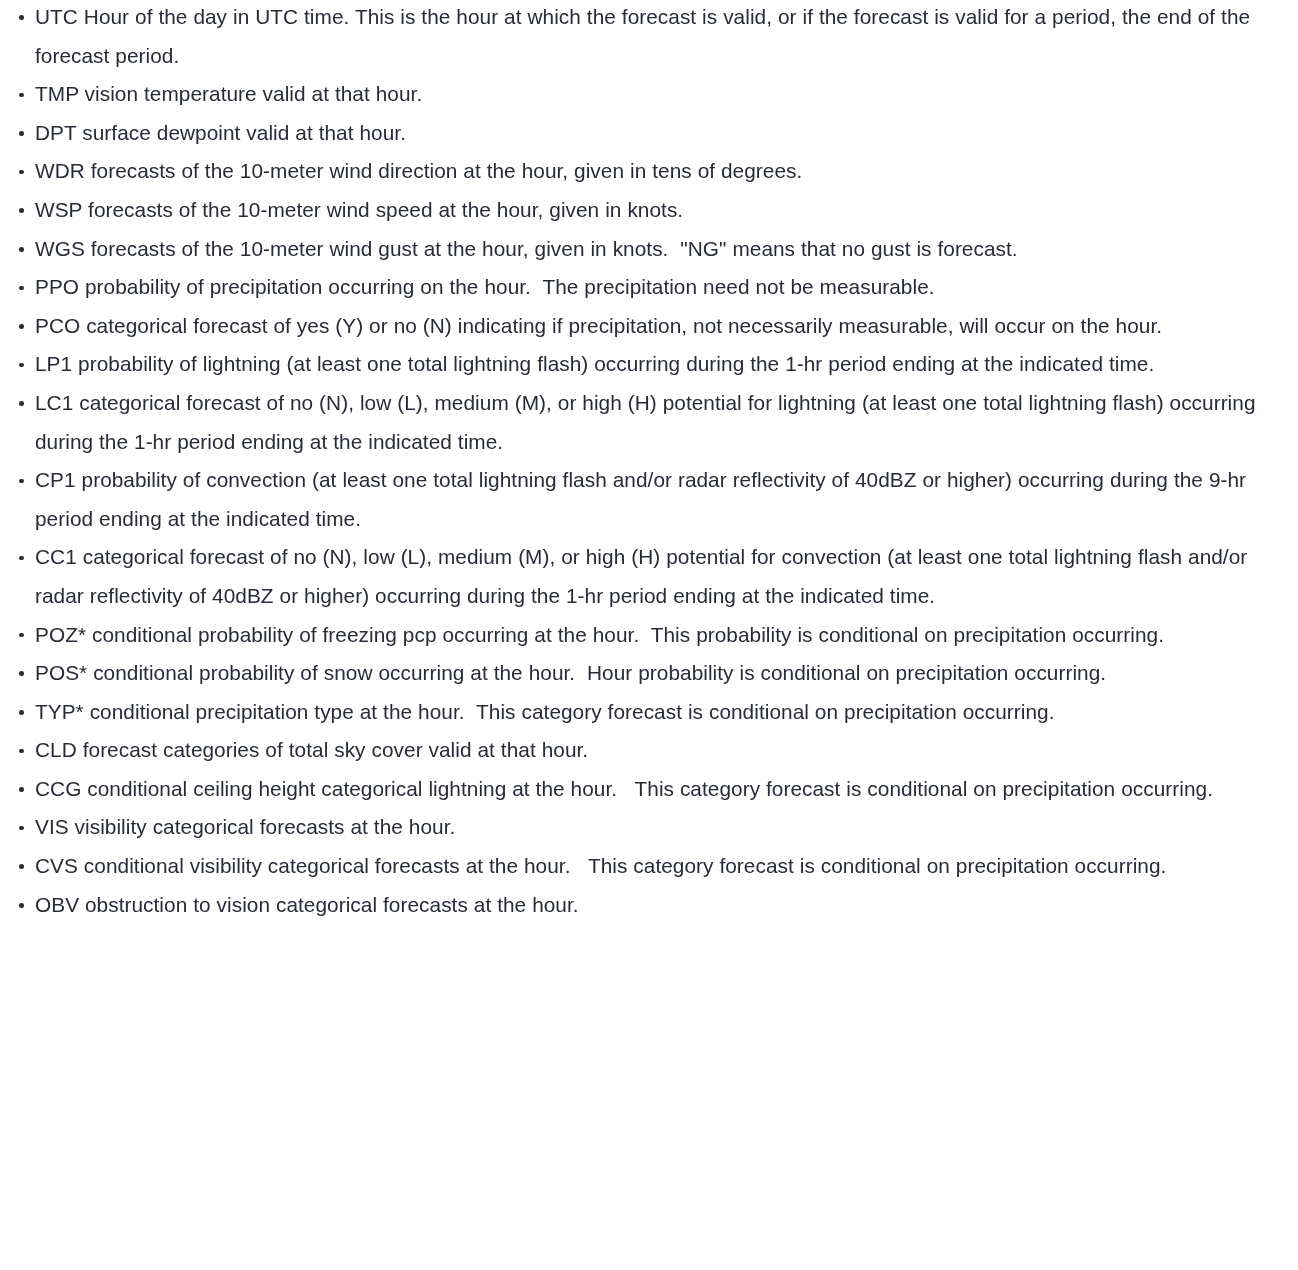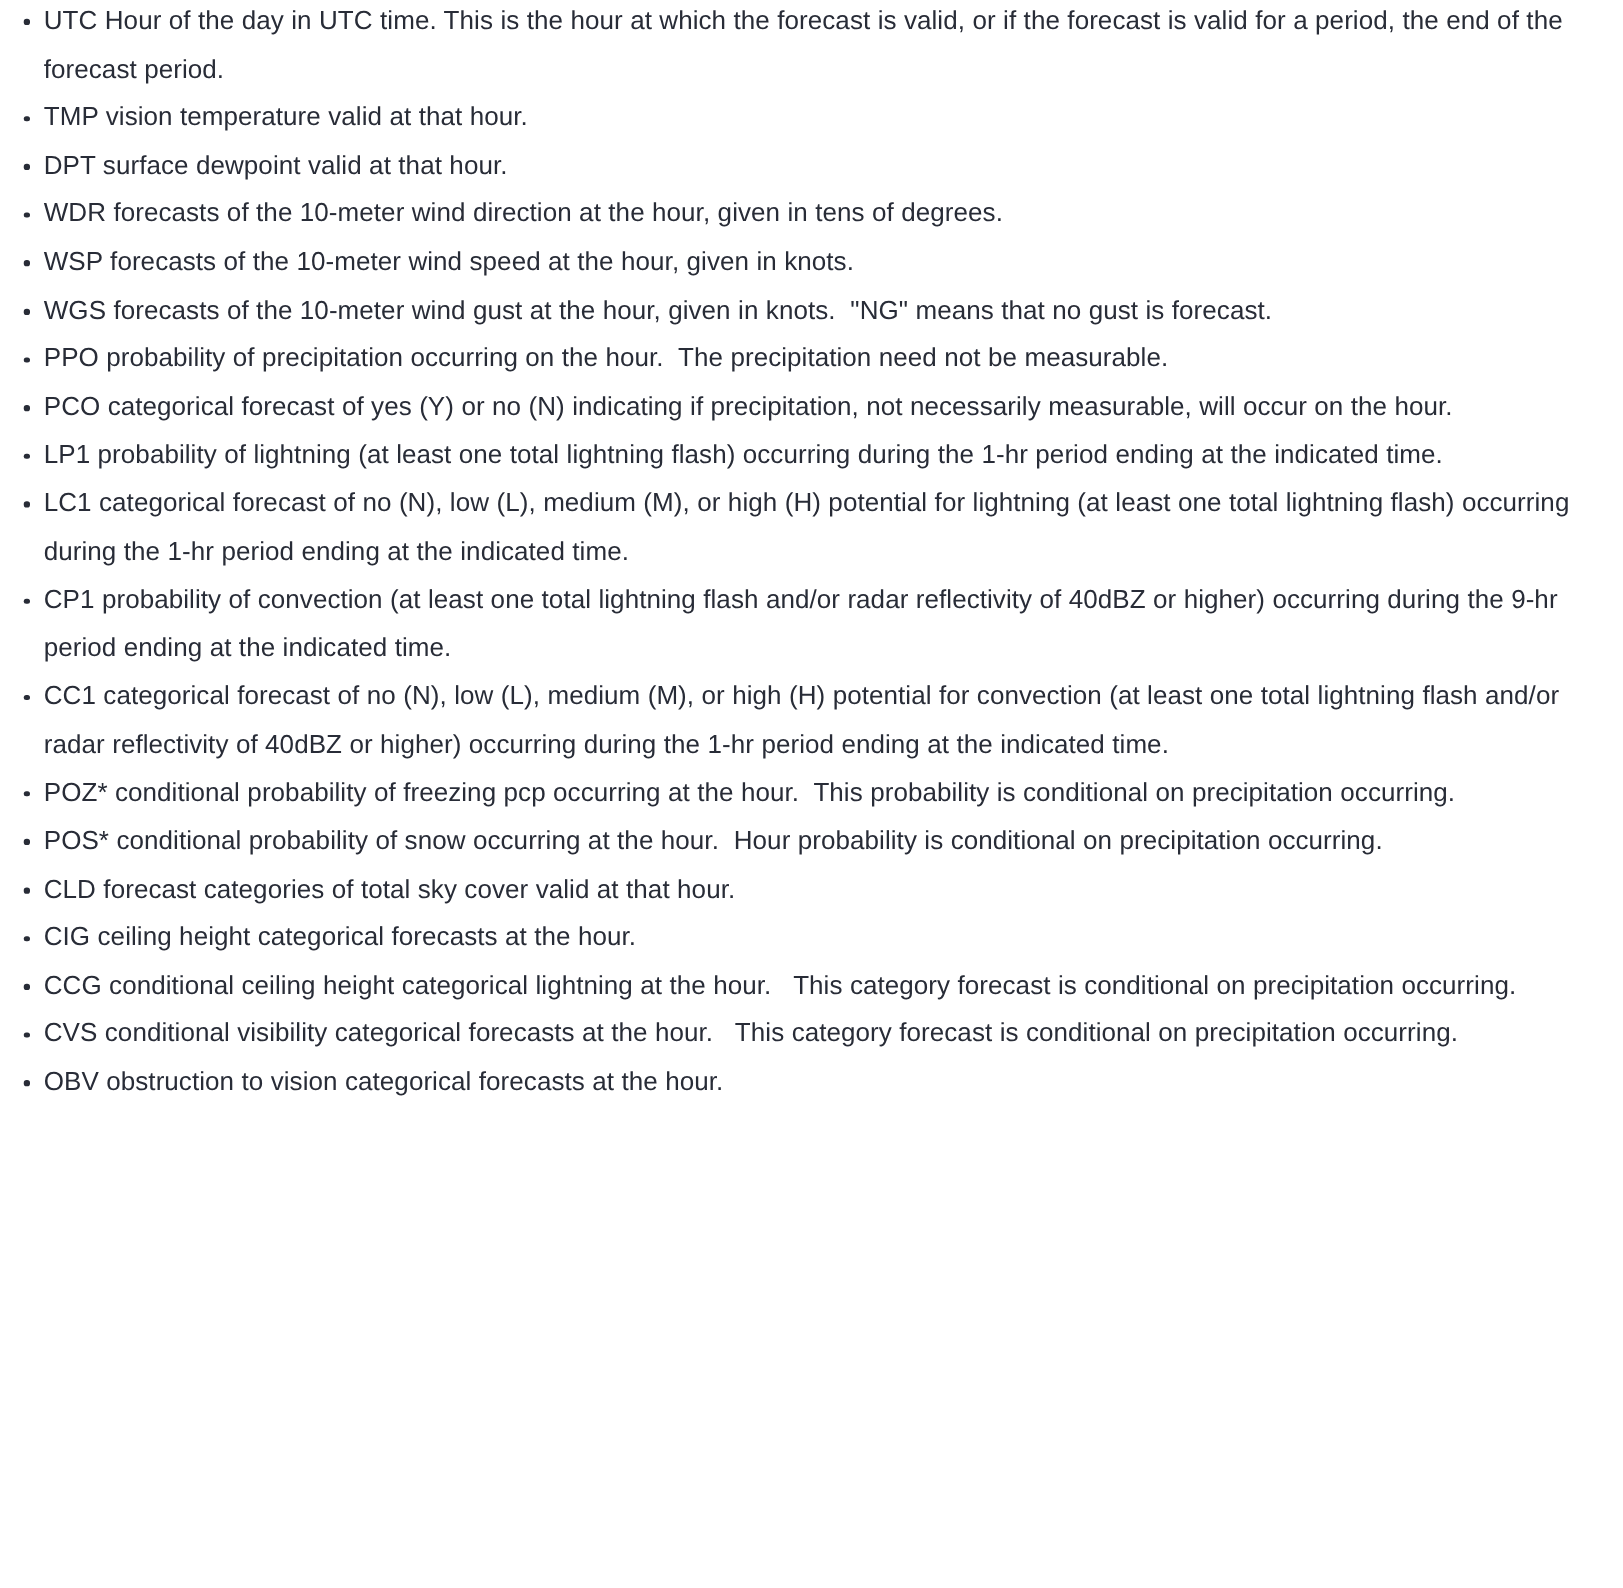--- a/index.html
+++ b/index.html
@@ -69,19 +69,20 @@
     <li><span>WSP forecasts of the 10-meter wind speed at the hour, given in knots.</span></li>
     <li><span>WGS forecasts of the 10-meter wind gust at the hour, given in knots.  "NG" means that no gust is forecast.</span></li>
     <li><span>PPO probability of precipitation occurring on the hour.  The precipitation need not be measurable.</span></li>
     <li><span>PCO categorical forecast of yes (Y) or no (N) indicating if precipitation, not necessarily measurable, will occur on the hour.</span></li>
     <li><span>LP1 probability of lightning (at least one total lightning flash) occurring during the 1-hr period ending at the indicated time.</span></li>
     <li><span>LC1 categorical forecast of no (N), low (L), medium (M), or high (H) potential for lightning (at least one total lightning flash) occurring during the 1-hr period ending at the indicated time.</span></li>
     <li><span>CP1 probability of convection (at least one total lightning flash and/or radar reflectivity of 40dBZ or higher) occurring during the 9-hr period ending at the indicated time.</span></li>
     <li><span>CC1 categorical forecast of no (N), low (L), medium (M), or high (H) potential for convection (at least one total lightning flash and/or radar reflectivity of 40dBZ or higher) occurring during the 1-hr period ending at the indicated time.</span></li>
     <li><span>POZ* conditional probability of freezing pcp occurring at the hour.  This probability is conditional on precipitation occurring.</span></li>
     <li><span>POS* conditional probability of snow occurring at the hour.  Hour probability is conditional on precipitation occurring.</span></li>
+    <li><span>TYP* conditional precipitation type at the hour.  This category forecast is conditional on precipitation occurring.</span></li>
     <li><span>CLD forecast categories of total sky cover valid at that hour.</span></li>
-    <li><span>CIG ceiling height categorical forecasts at the hour.</span></li>
     <li><span>CCG conditional ceiling height categorical lightning at the hour.   This category forecast is conditional on precipitation occurring.</span></li>
+    <li><span>VIS visibility categorical forecasts at the hour.</span></li>
     <li><span>CVS conditional visibility categorical forecasts at the hour.   This category forecast is conditional on precipitation occurring.</span></li>
     <li><span>OBV obstruction to vision categorical forecasts at the hour.</span></li>
   </ul>
 </div>
 
 </body></html>

